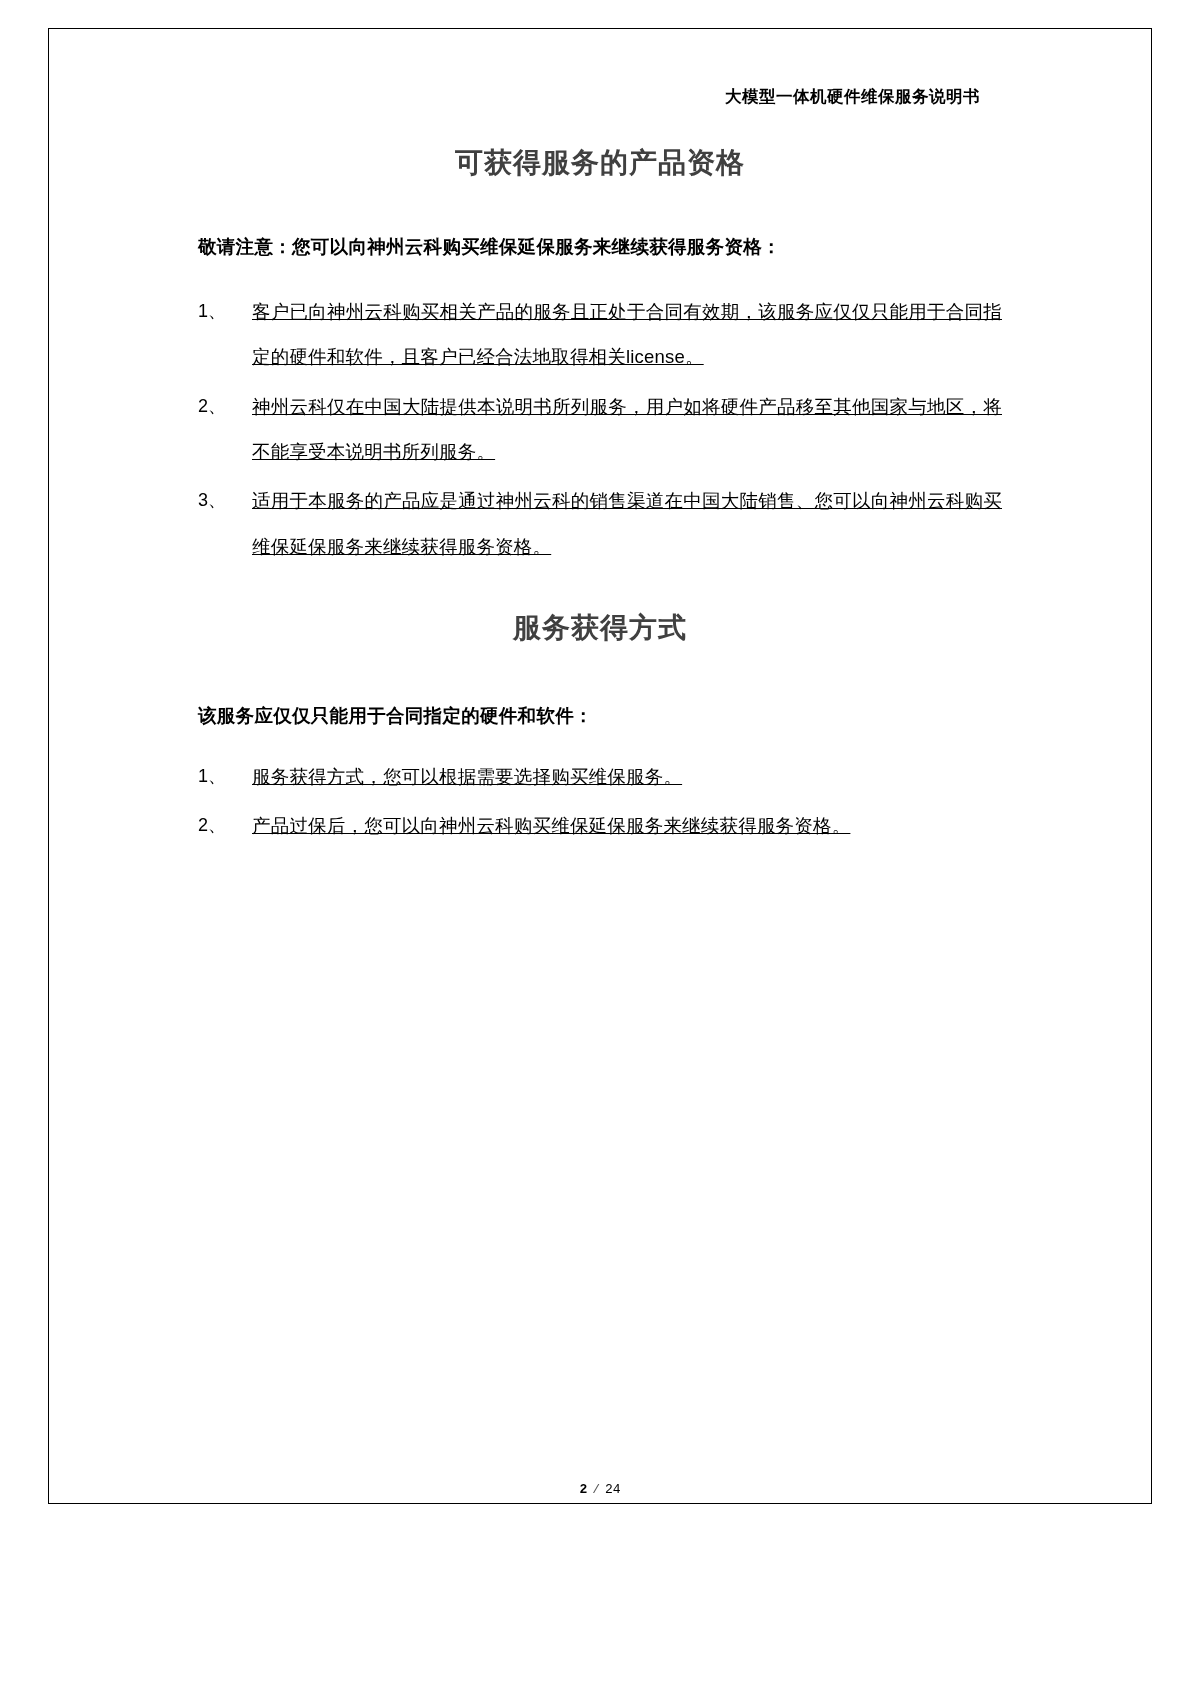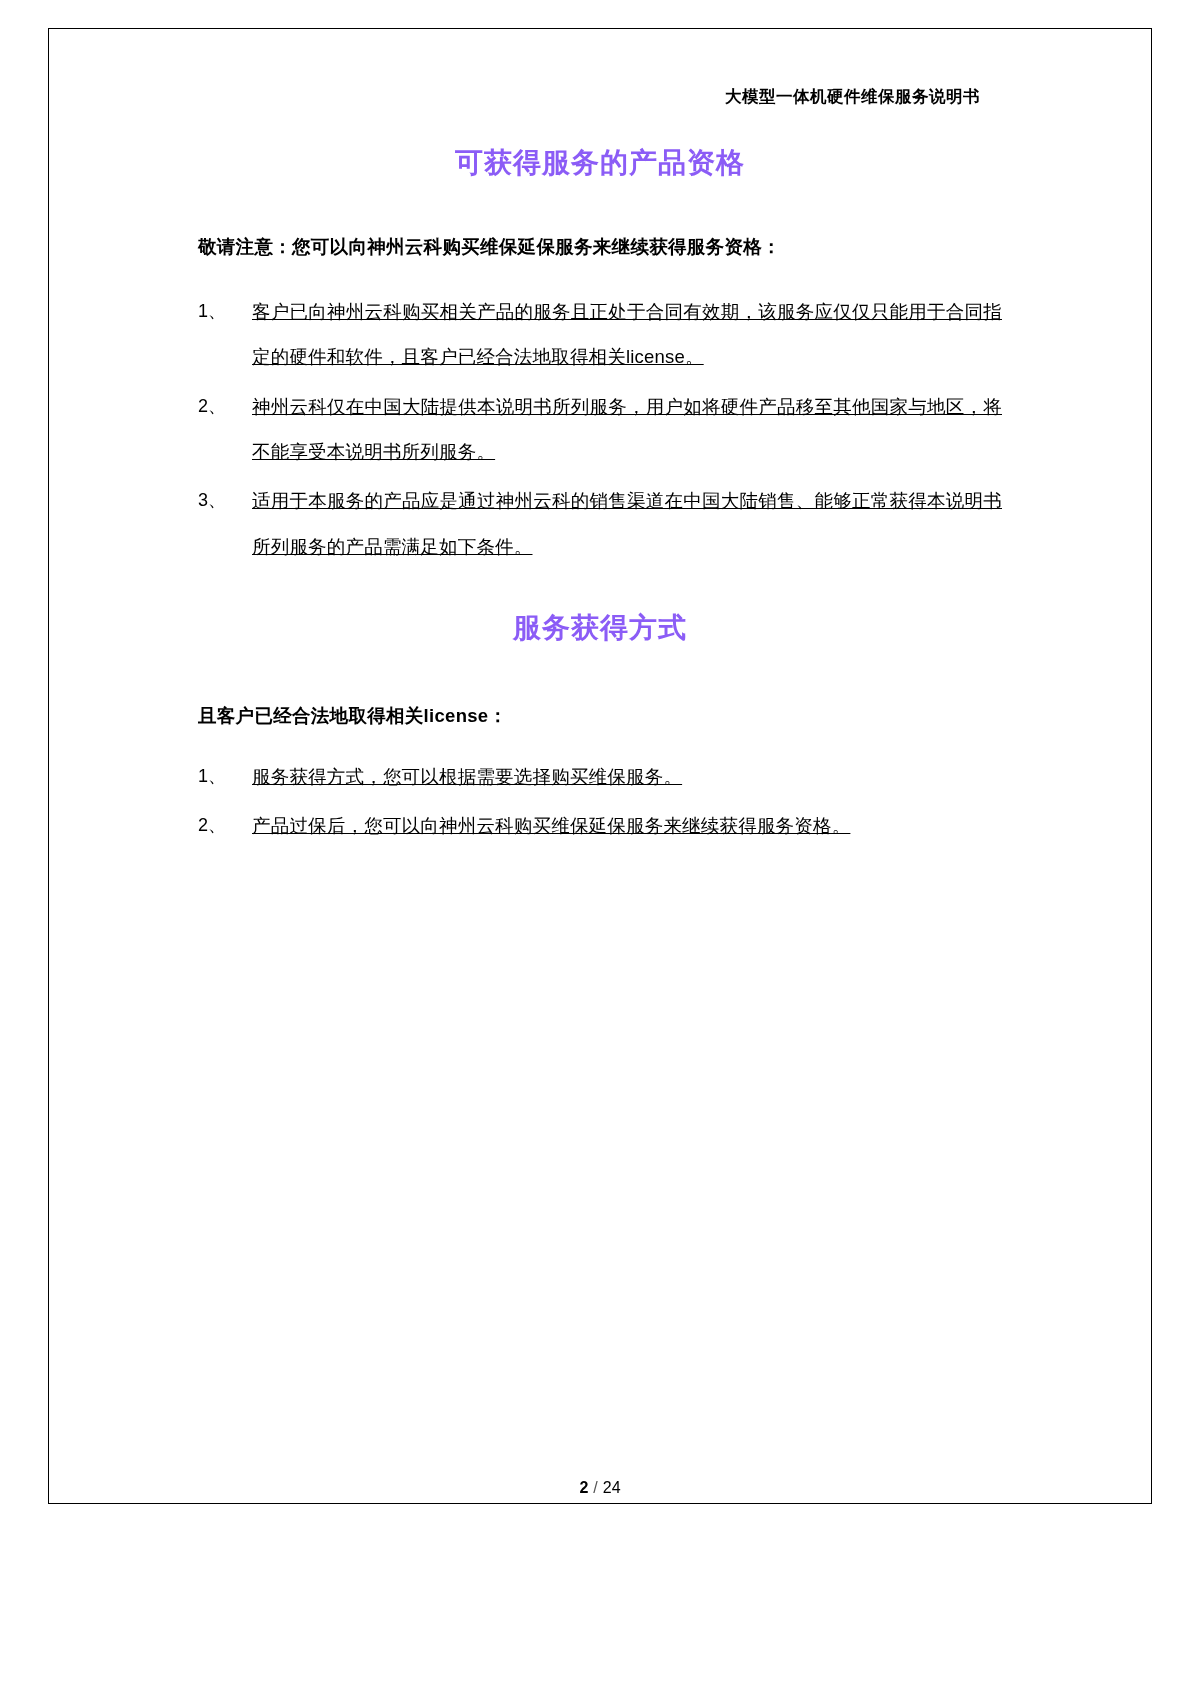--- a/index.html
+++ b/index.html
@@ -41,21 +41,21 @@
     font-family: "DejaVu Serif", "Liberation Serif", serif;
     font-size: 16.5px;
     color: #000000;
     letter-spacing: 0.5px;
     padding-top: 58px;
     padding-right: 22px;
     font-weight: 600;
   }
   .section-title {
     text-align: center;
-    color: #8b5cf6;
+    color: #404040;
     font-weight: bold;
     font-size: 28px;
     letter-spacing: 1px;
   }
   #title-1 { margin-top: 36px; }
   #title-2 { margin-top: 40px; }
 
   .lead {
     font-weight: bold;
     font-size: 18.5px;
@@ -91,22 +91,22 @@
   .list.tight .list-item {
     line-height: 2.1;
     margin-bottom: 10px;
   }
   .footer {
     position: absolute;
     left: 0;
     right: 0;
     bottom: 70px;
     text-align: center;
-    font-family: Liberation Sans, sans-serif;
-    font-size: 16px;
+    font-family: Liberation Mono, monospace;
+    font-size: 13px;
     color: #000000;
   }
   .footer .pg { font-weight: bold; }
   .footer .sep { margin: 0 5px; color: #555; }
 </style>
 </head>
 <body>
 
 <div class="page">
   <div class="page-border"></div>
@@ -123,27 +123,27 @@
       <div class="list-item">
         <div class="num">1、</div>
         <div class="text">客户已向神州云科购买相关产品的服务且正处于合同有效期，该服务应仅仅只能用于合同指定的硬件和软件，且客户已经合法地取得相关license。</div>
       </div>
       <div class="list-item">
         <div class="num">2、</div>
         <div class="text">神州云科仅在中国大陆提供本说明书所列服务，用户如将硬件产品移至其他国家与地区，将不能享受本说明书所列服务。</div>
       </div>
       <div class="list-item">
         <div class="num">3、</div>
-        <div class="text">适用于本服务的产品应是通过神州云科的销售渠道在中国大陆销售、能够正常获得本说明书所列服务的产品需满足如下条件。</div>
+        <div class="text">适用于本服务的产品应是通过神州云科的销售渠道在中国大陆销售、您可以向神州云科购买维保延保服务来继续获得服务资格。</div>
       </div>
     </div>
 
     <div class="section-title" id="title-2">服务获得方式</div>
 
-    <div class="lead" id="lead-2">且客户已经合法地取得相关license：</div>
+    <div class="lead" id="lead-2">该服务应仅仅只能用于合同指定的硬件和软件：</div>
 
     <div class="list tight">
       <div class="list-item">
         <div class="num">1、</div>
         <div class="text">服务获得方式，您可以根据需要选择购买维保服务。</div>
       </div>
       <div class="list-item">
         <div class="num">2、</div>
         <div class="text">产品过保后，您可以向神州云科购买维保延保服务来继续获得服务资格。</div>
       </div>

